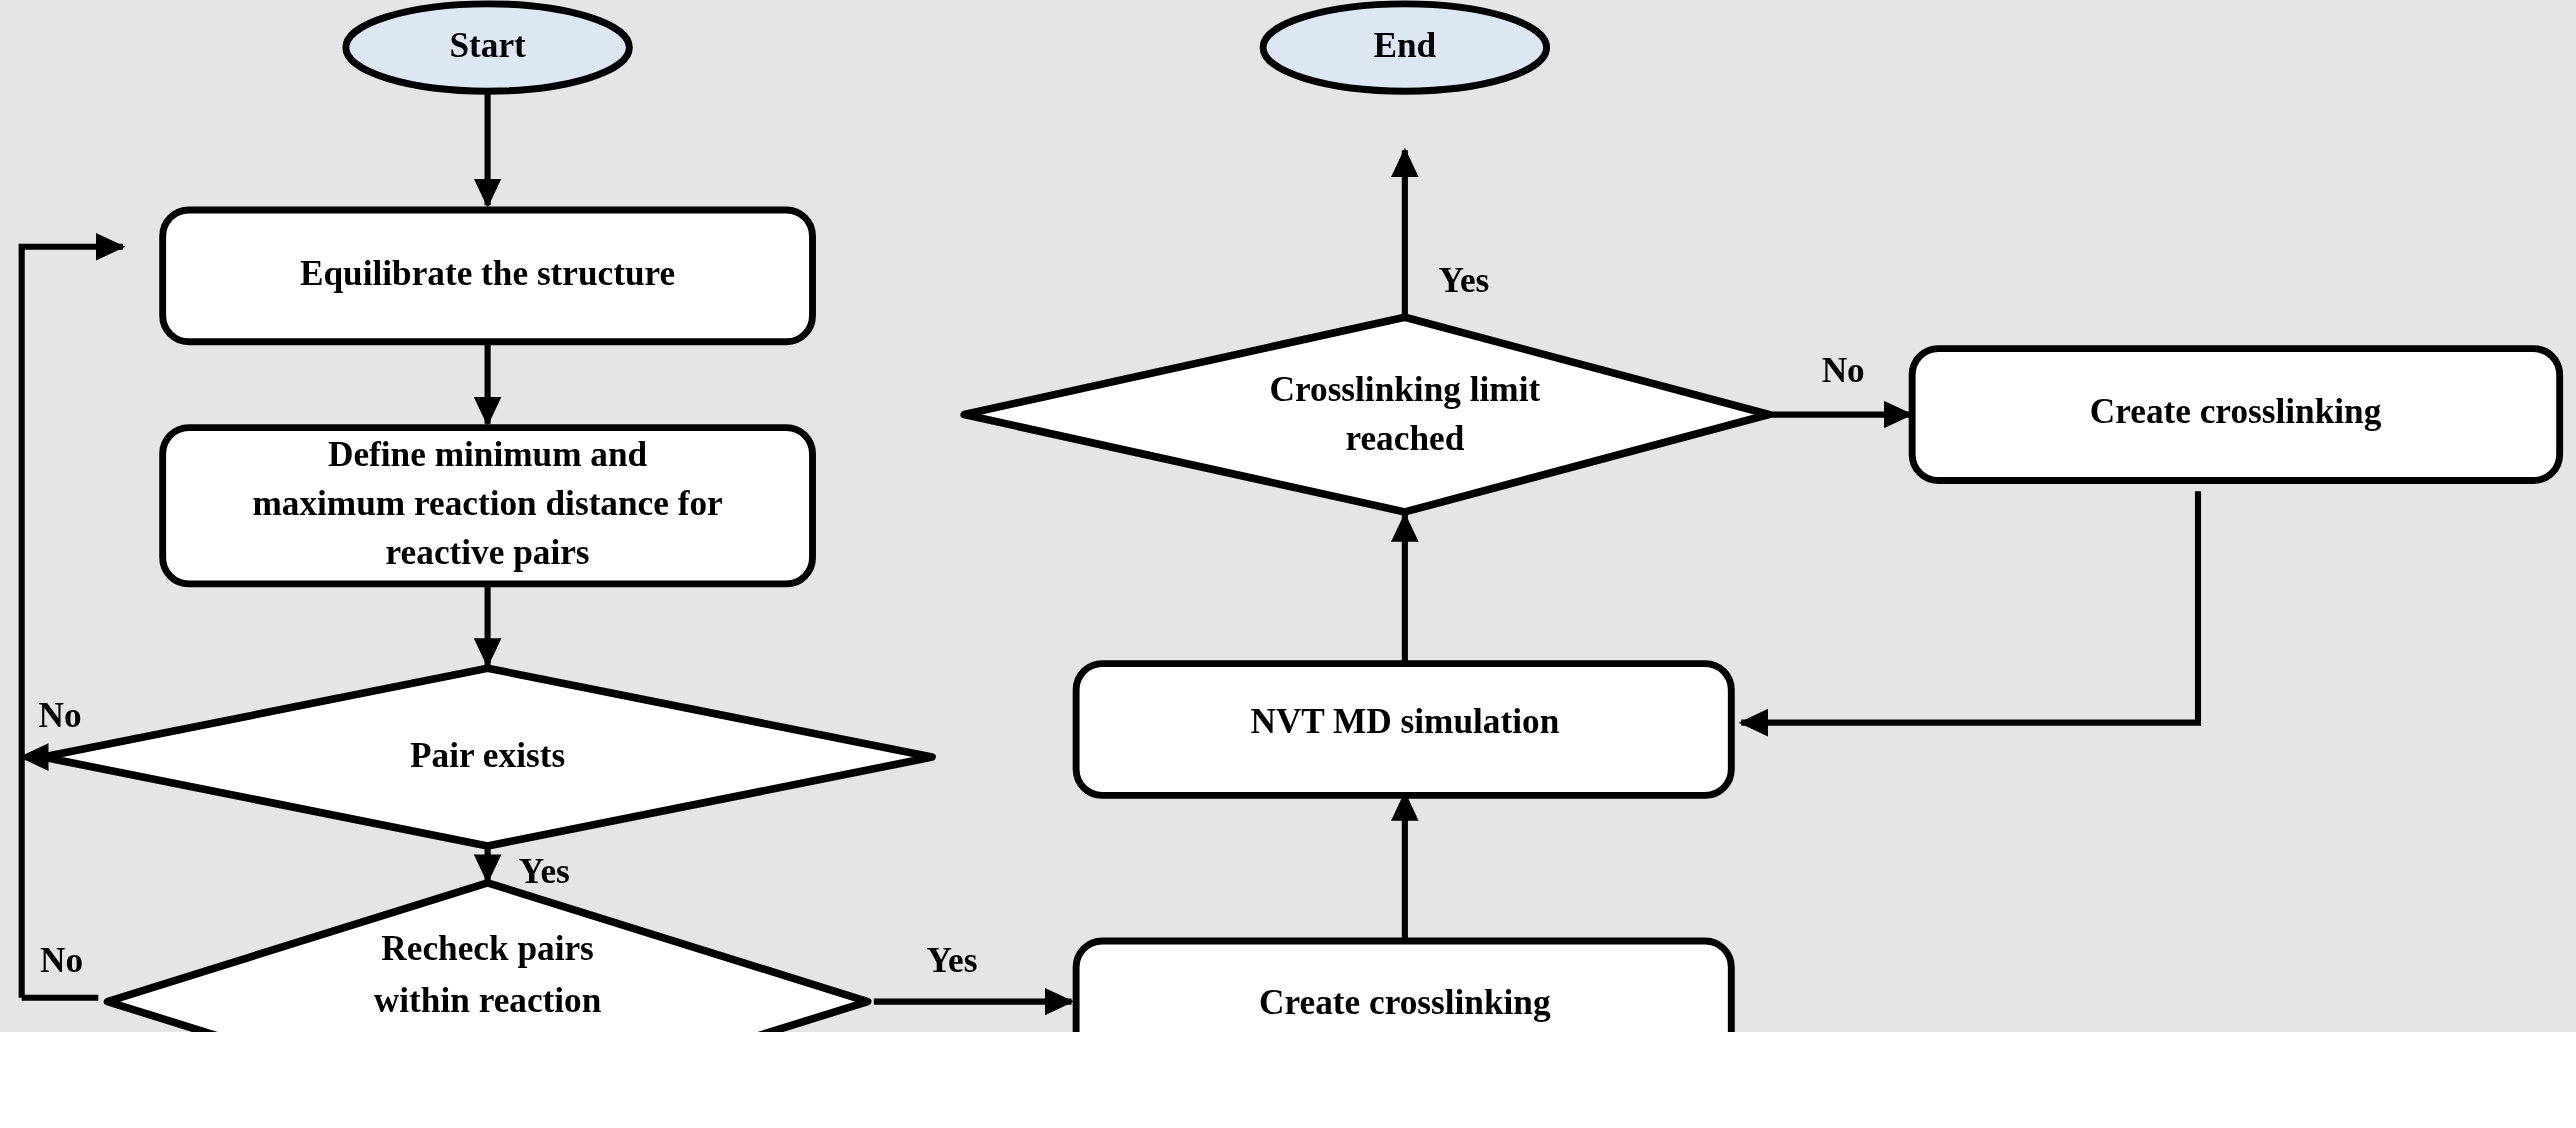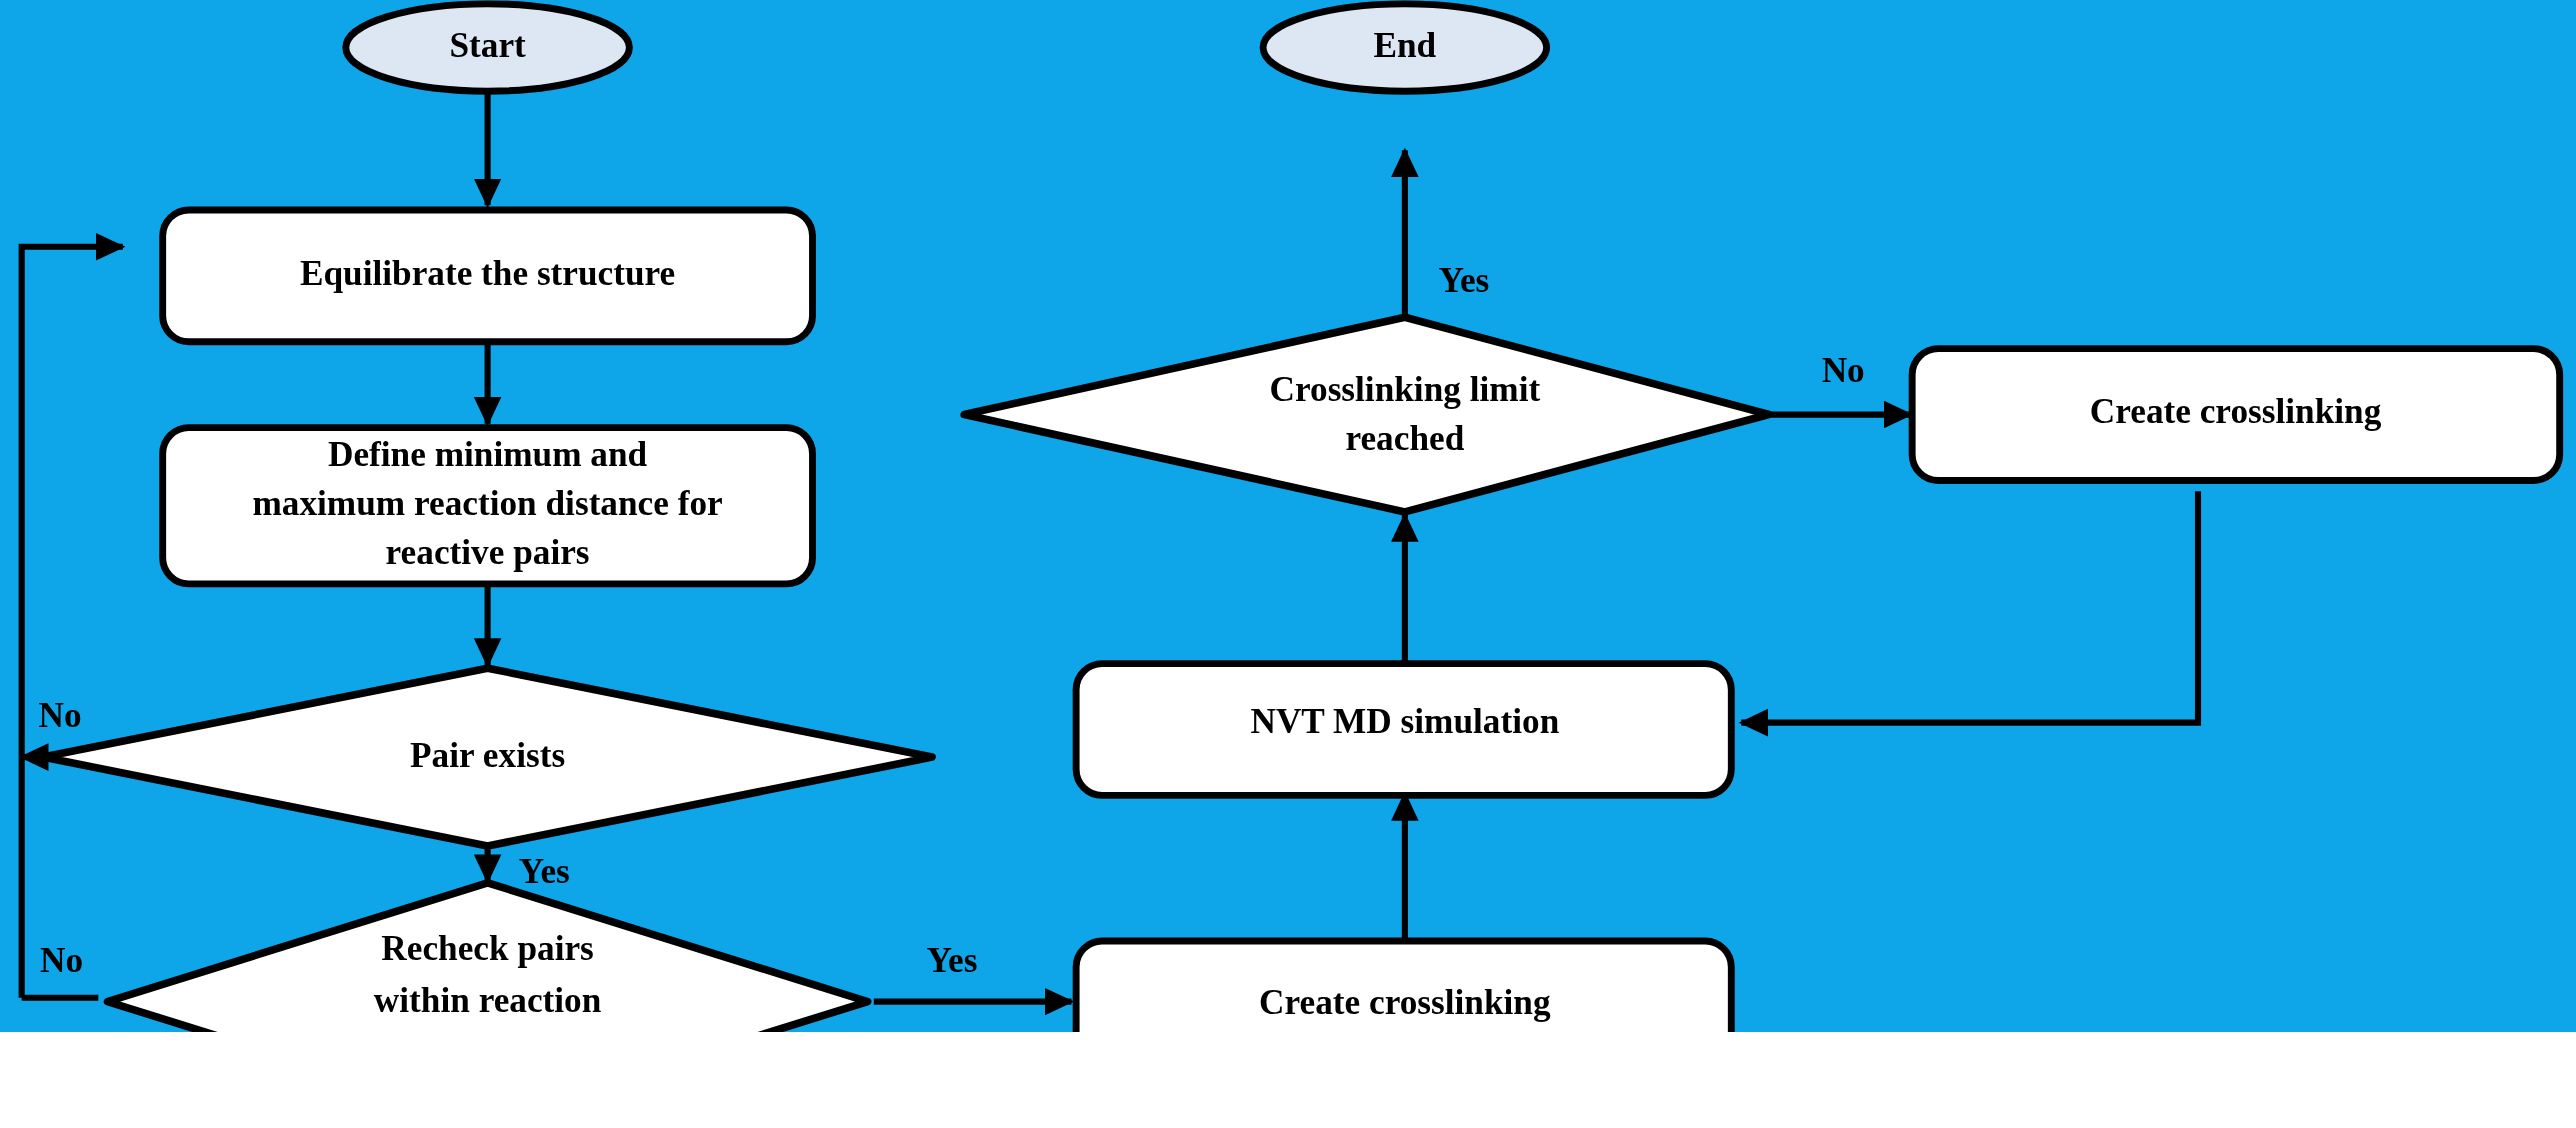--- a/index.html
+++ b/index.html
@@ -4,21 +4,21 @@
 <style>
   html, body {
     margin: 0;
     padding: 0;
     background: #ffffff;
   }
   #canvas-wrap {
     position: relative;
     width: 2576px;
     height: 1032px;
-    background: #0ea5e9;
+    background: #e5e5e5;
     overflow: hidden;
   }
   svg#flow {
     display: block;
     width: 2576px;
     height: 1128px;
   }
   .node-shape {
     stroke: #000000;
     stroke-width: 9;

